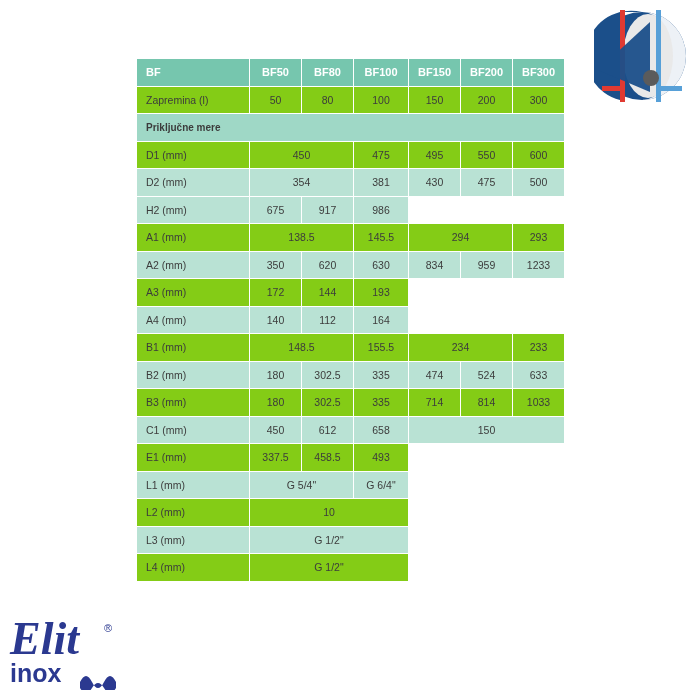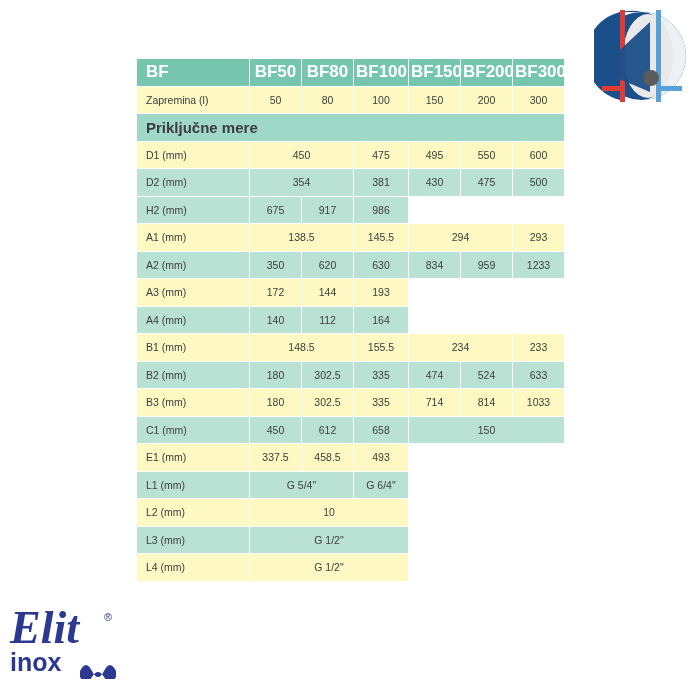--- a/index.html
+++ b/index.html
@@ -39,32 +39,32 @@
   }
   table.spec td.label {
     text-align: left;
     padding-left: 9px;
   }
   
   tr.head td {
     background: #76c6ae;
     color: #ffffff;
     font-weight: bold;
-    font-size: 17px;
+    font-size: 11px;
   }
   tr.section td {
     background: #9fd8c6;
     color: #3c3c3c;
     font-weight: bold;
-    font-size: 15px;
+    font-size: 10px;
     text-align: left;
     padding-left: 9px;
   }
   tr.light td {
-    background: #fef9c3;
+    background: #84cc16;
   }
   tr.dark td {
     background: #b9e2d4;
   }
   tr.light td.empty, tr.dark td.empty {
     background: #ffffff;
   }
   tr.dark td.label {
     background: #b9e2d4;
     margin-top: 28px;
@@ -84,21 +84,21 @@
     right: 10px;
     top: 8px;
     width: 96px;
     height: 96px;
   }
 
   
   #elit-logo {
     position: absolute;
     left: 8px;
-    bottom: 21px;
+    bottom: 10px;
     width: 150px;
     height: 76px;
   }
 </style>
 </head>
 <body>
 
 <div id="spec-table-wrap">
   <table class="spec">
     <colgroup>

